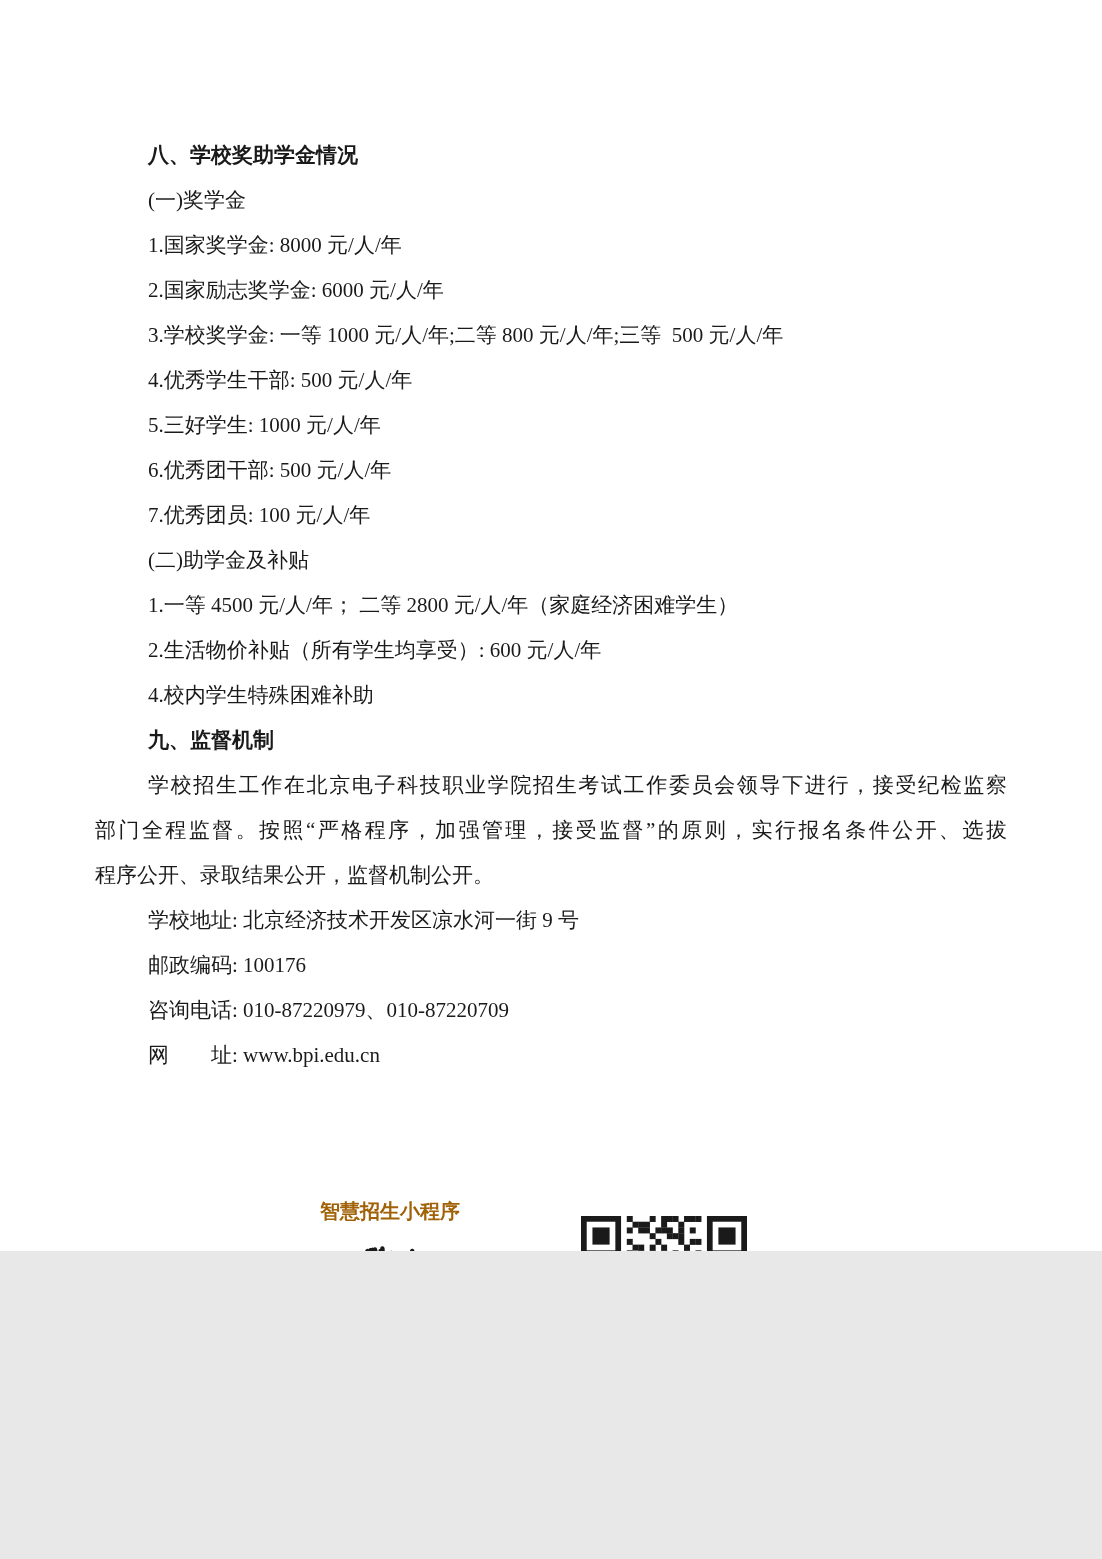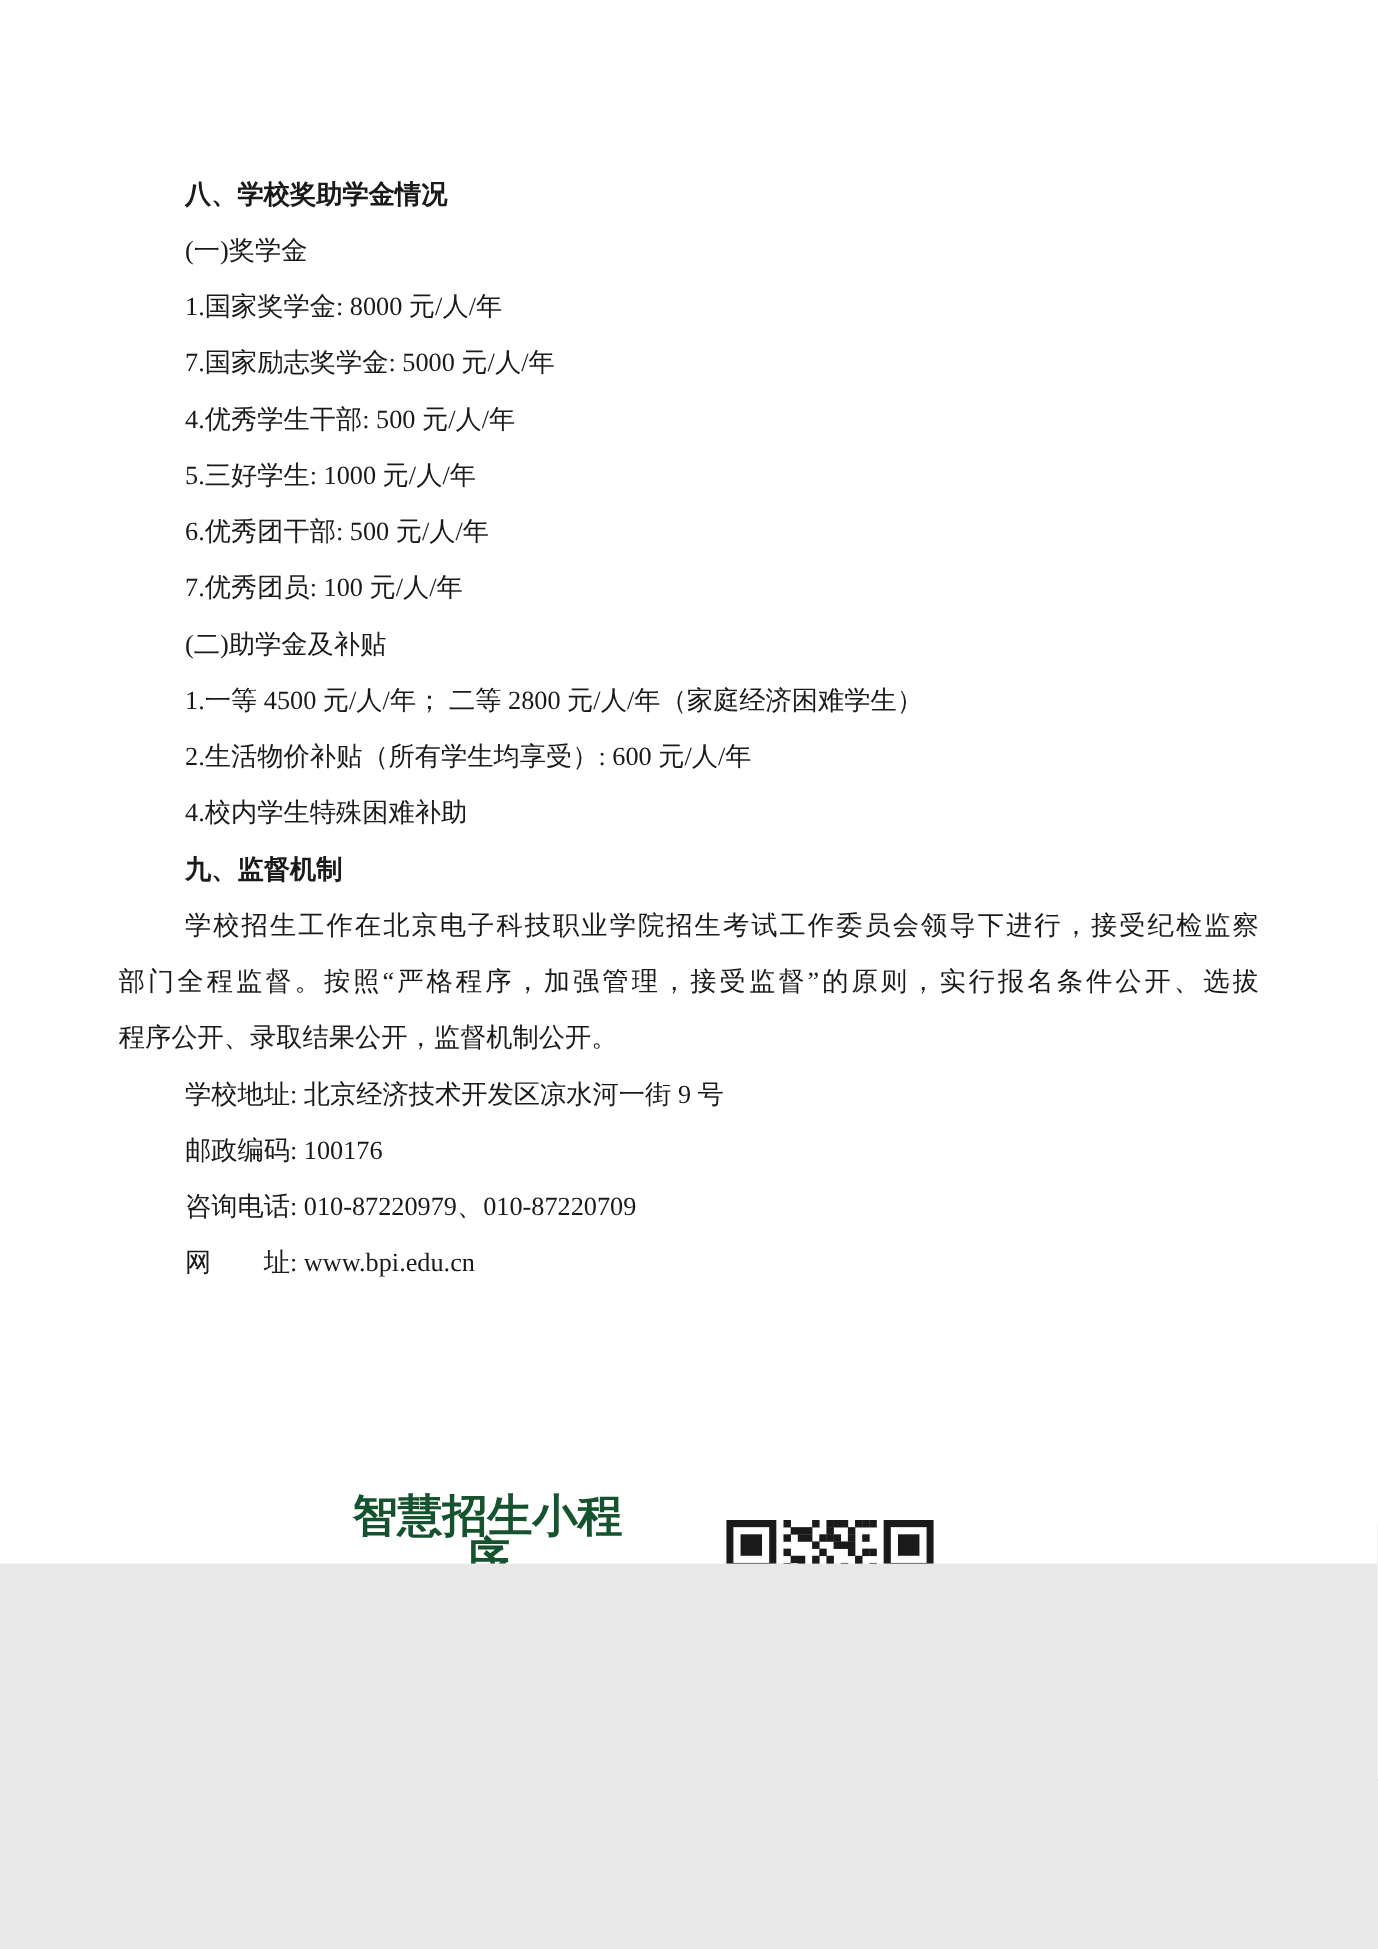--- a/index.html
+++ b/index.html
@@ -18,40 +18,41 @@
   }
   .ln{height:45px;line-height:45px;white-space:pre;}
   .ind{padding-left:53px;}
   .hd{font-weight:bold;}
   .just{white-space:normal;text-align:justify;text-align-last:justify;}
   .pind{text-indent:53px;}
   .qr-col{position:absolute;text-align:center;}
   .qr-col-left{left:278px;top:1196px;width:224px;}
   .qr-col-right{left:562px;top:1196px;width:204px;}
   .qr-label{
-    font-family:Liberation Sans, sans-serif;
-    font-weight:bold;font-size:36px;line-height:34px;color:#14532d;
+    font-family:Liberation Mono, monospace;
+    font-weight:bold;font-size:20px;line-height:34px;color:#a16207;
   }
   .qr-col-left svg{margin-top:14px;}
   .qr-col-right svg{margin-top:20px;}
   .page-num{
     position:absolute;top:1448px;left:0;width:100%;
     text-align:center;font-size:16px;line-height:24px;color:#222;
   }
 </style>
 </head>
 <body>
 
 <div class="page">
 
   <div class="content">
     <div class="ln hd ind">八、学校奖助学金情况</div>
     <div class="ln ind">(一)奖学金</div>
     <div class="ln ind">1.国家奖学金: 8000 元/人/年</div>
-    <div class="ln ind">7.国家励志奖学金: 5000 元/人/年</div>
+    <div class="ln ind">2.国家励志奖学金: 6000 元/人/年</div>
+    <div class="ln ind">3.学校奖学金: 一等 1000 元/人/年;二等 800 元/人/年;三等  500 元/人/年</div>
     <div class="ln ind">4.优秀学生干部: 500 元/人/年</div>
     <div class="ln ind">5.三好学生: 1000 元/人/年</div>
     <div class="ln ind">6.优秀团干部: 500 元/人/年</div>
     <div class="ln ind">7.优秀团员: 100 元/人/年</div>
     <div class="ln ind">(二)助学金及补贴</div>
     <div class="ln ind">1.一等 4500 元/人/年； 二等 2800 元/人/年（家庭经济困难学生）</div>
     <div class="ln ind">2.生活物价补贴（所有学生均享受）: 600 元/人/年</div>
     <div class="ln ind">4.校内学生特殊困难补助</div>
     <div class="ln hd ind">九、监督机制</div>
     <div class="ln just pind">学校招生工作在北京电子科技职业学院招生考试工作委员会领导下进行，接受纪检监察</div>

